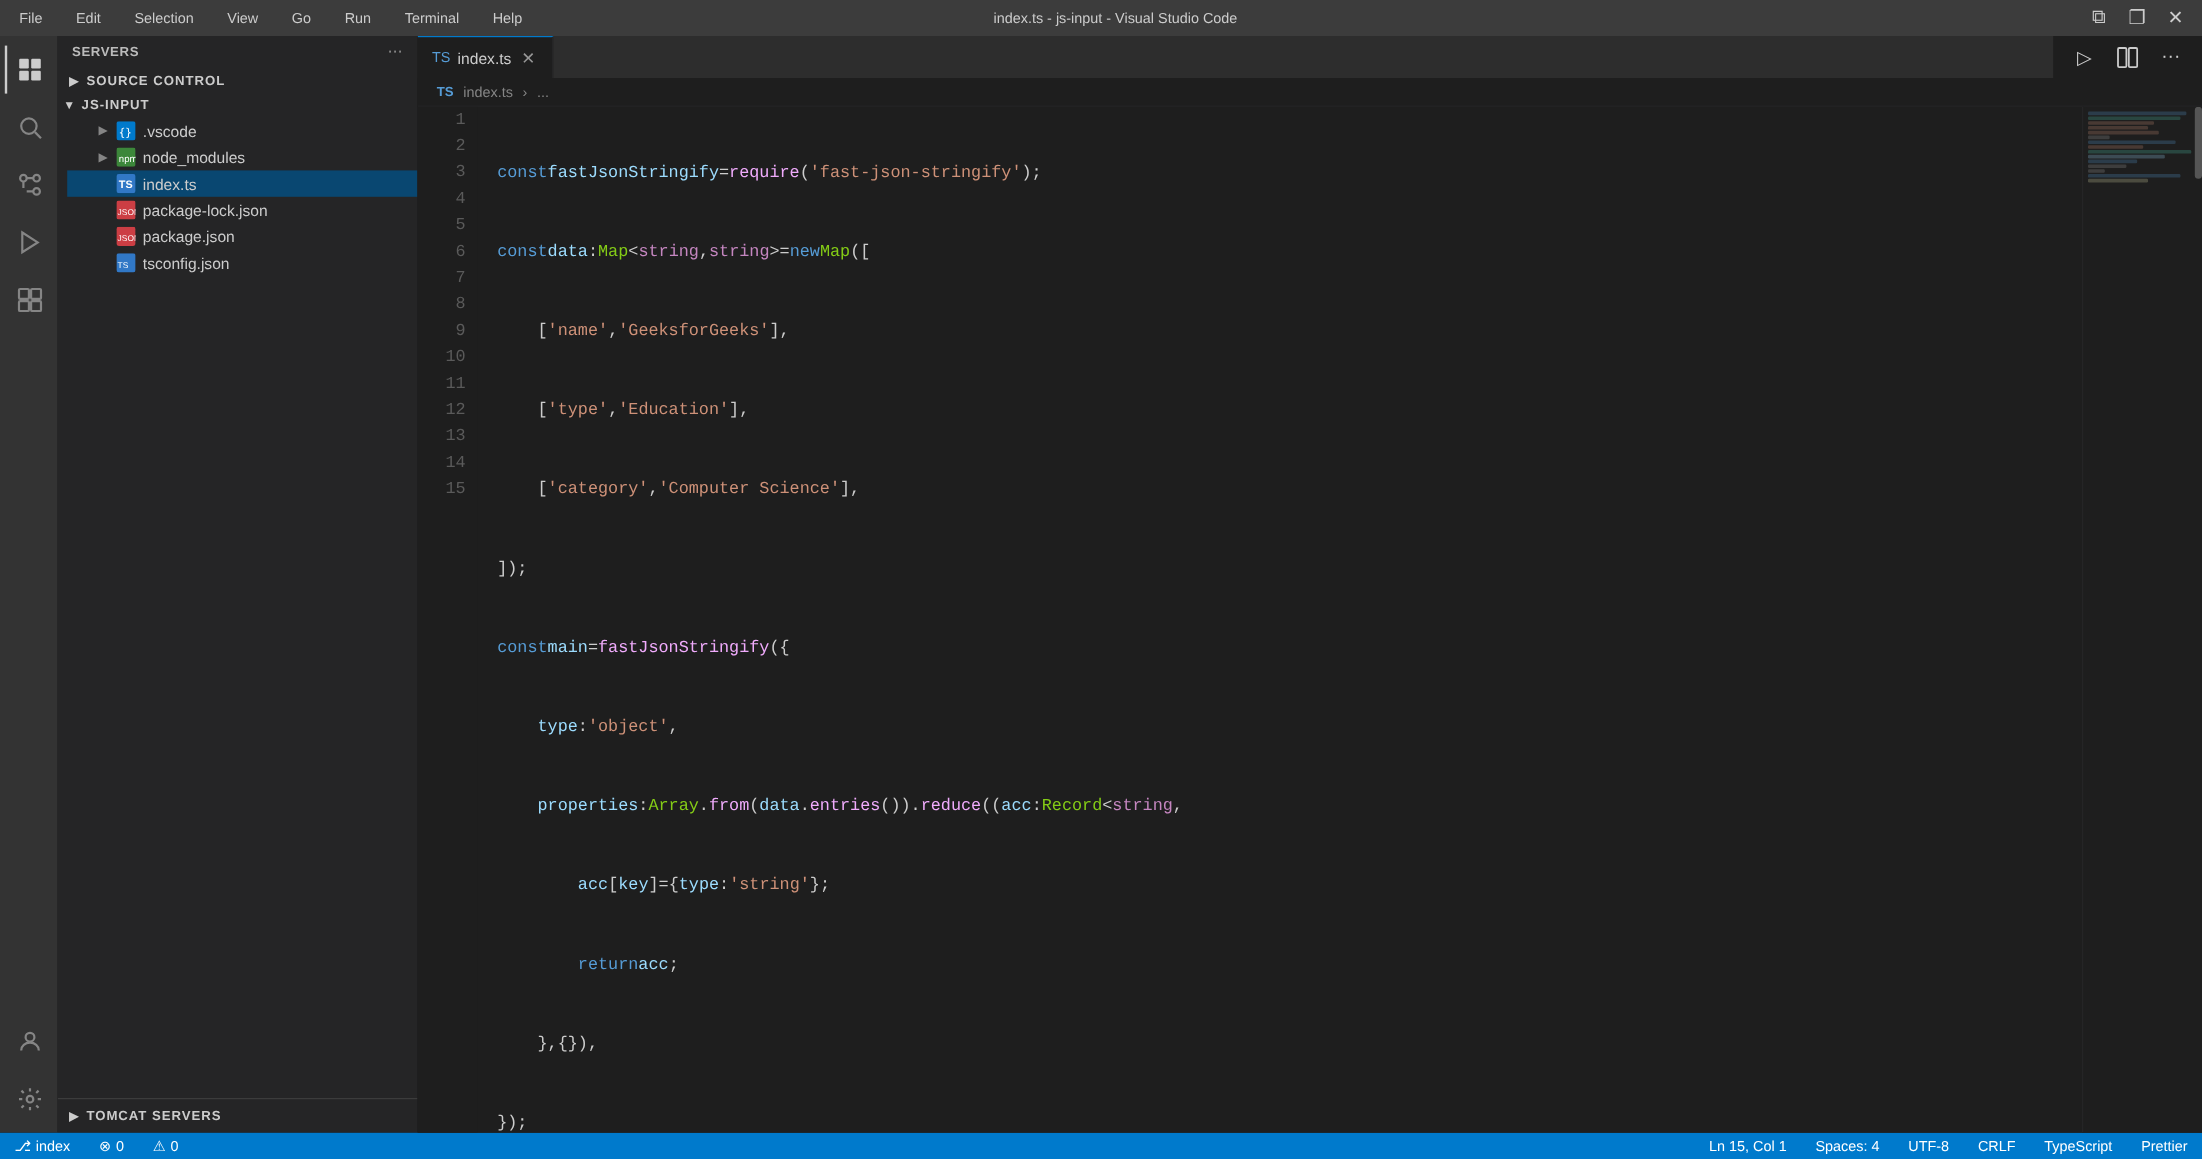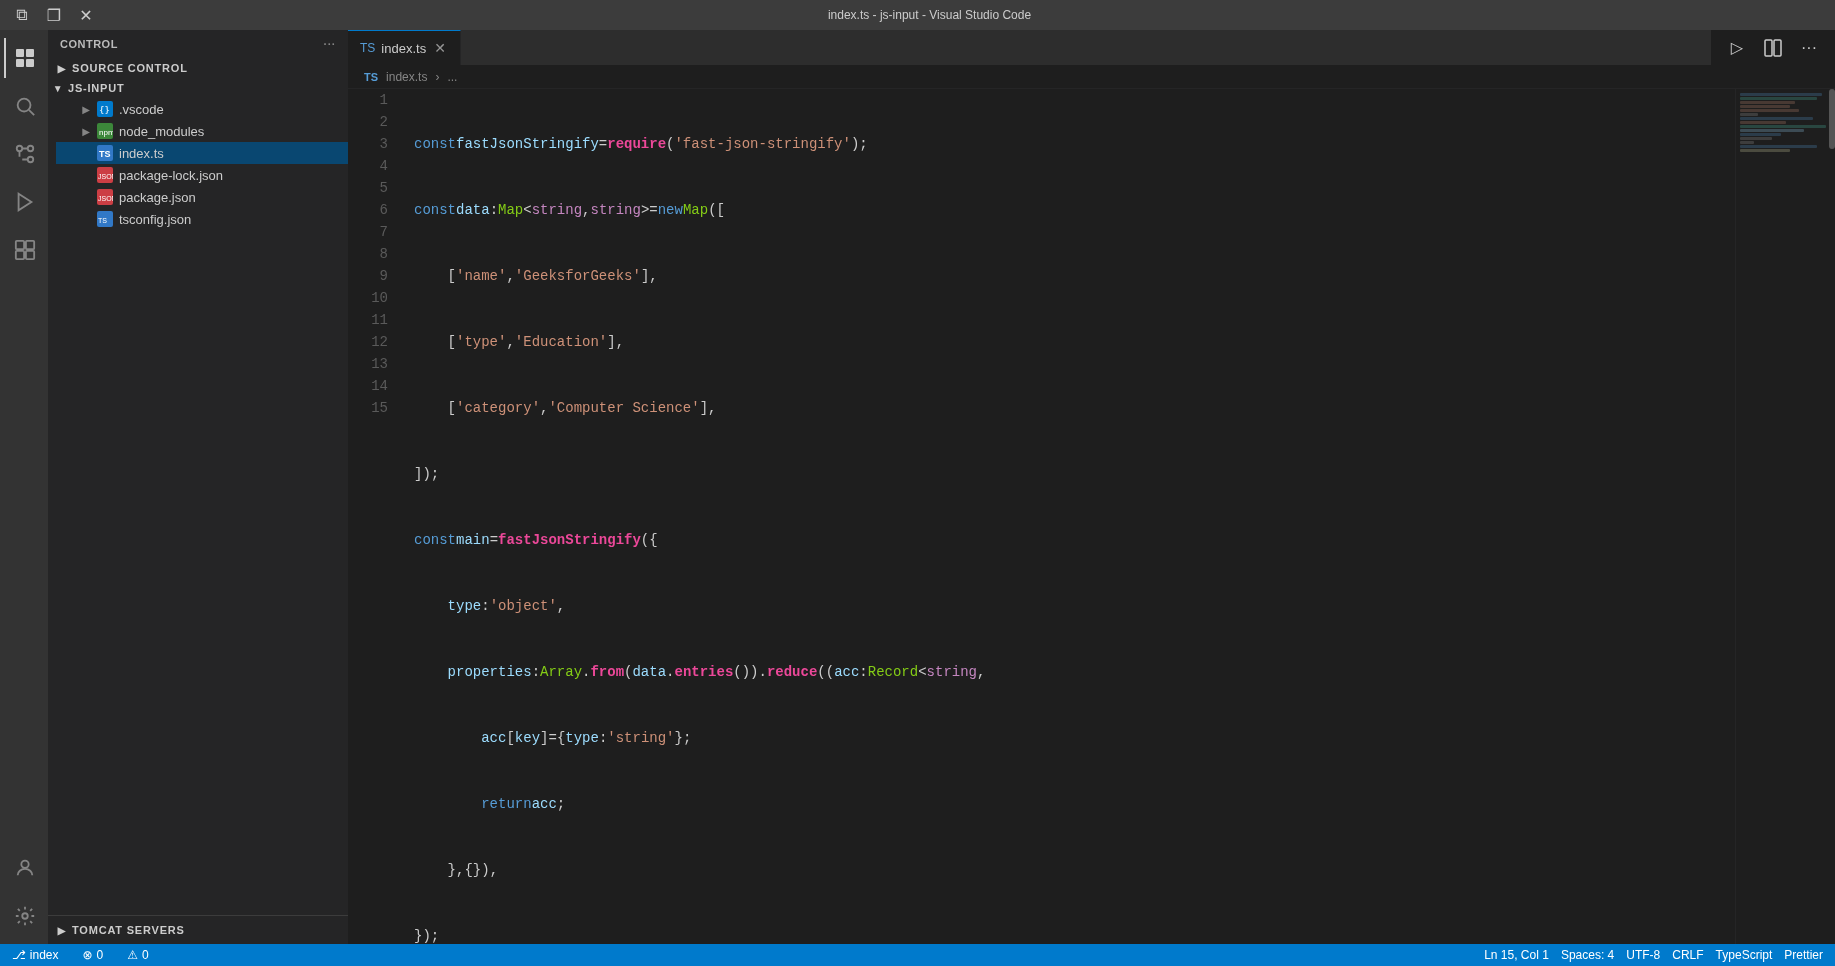--- a/index.html
+++ b/index.html
@@ -298,21 +298,21 @@
     }
     .code-line {
       height: 22px;
       display: flex;
       align-items: center;
     }
 
     
     .kw { color: #569cd6; } 
     .kw2 { color: #c586c0; } 
-    .fn { color: #ec4899; font-weight: bold; } 
+    .fn { color: #f0abfc; } 
     .str { color: #ce9178; } 
     .var { color: #9cdcfe; } 
     .type { color: #84cc16; } 
     .plain { color: #cccccc; }
     .prop { color: #9cdcfe; }
 
     
     .minimap {
       width: 100px;
       background: #1e1e1e;
@@ -359,27 +359,37 @@
       display: flex;
       align-items: center;
       gap: 4px;
       cursor: pointer;
       padding: 0 4px;
       height: 100%;
     }
     .status-right {
       margin-left: auto;
       display: flex;
-      gap: 4px;
+      gap: 16px;
     }
   </style>
 </head>
 <body>
 
 <div class="title-bar">
+  <div class="title-bar-menu">
+    <span>File</span>
+    <span>Edit</span>
+    <span>Selection</span>
+    <span>View</span>
+    <span>Go</span>
+    <span>Run</span>
+    <span>Terminal</span>
+    <span>Help</span>
+  </div>
   <div class="title-bar-center">index.ts - js-input - Visual Studio Code</div>
   <div class="title-bar-controls">
     <span>⧉</span>
     <span>❐</span>
     <span>✕</span>
   </div>
 </div>
 
 <div class="main-layout">
 
@@ -430,21 +440,21 @@
         <svg width="22" height="22" viewBox="0 0 24 24" fill="none" stroke="currentColor" stroke-width="2">
             <circle cx="12" cy="12" r="3"></circle>
             <path d="M12 2v3M12 19v3M4.22 4.22l2.12 2.12M17.66 17.66l2.12 2.12M2 12h3M19 12h3M4.22 19.78l2.12-2.12M17.66 6.34l2.12-2.12"></path>
           </svg>
       </div>
     </div>
   </div>
 
   <div class="sidebar">
     <div class="sidebar-header">
-      <span>CONTROL</span>
+      <span>SERVERS</span>
       <div class="sidebar-header-actions">
         <span>···</span>
       </div>
     </div>
 
     <div class="explorer-section">
 
       <div class="section-header">
         <span class="chevron">▶</span>
         <span>SOURCE CONTROL</span>

